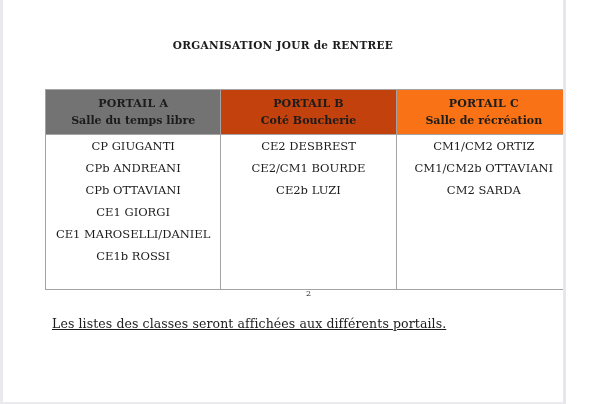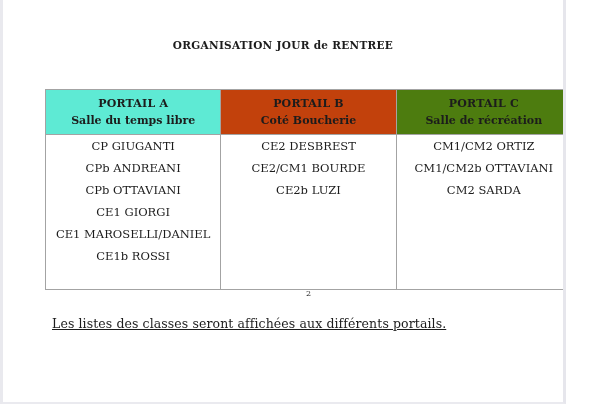--- a/index.html
+++ b/index.html
@@ -89,29 +89,29 @@
 </head>
 <body>
 
 <div class="page">
 
   <div class="doc-title">ORGANISATION JOUR de RENTREE</div>
 
   <table class="portal-table">
     <tbody>
       <tr>
-        <th class="hdr" style="background-color: #5eead4;">
+        <th class="hdr" style="background-color: #737373;">
           <div class="hdr-title">PORTAIL A</div>
           <div class="hdr-sub">Salle du temps libre</div>
         </th>
         <th class="hdr" style="background-color: #c2410c;">
           <div class="hdr-title">PORTAIL B</div>
           <div class="hdr-sub">Coté Boucherie</div>
         </th>
-        <th class="hdr" style="background-color: #4d7c0f;">
+        <th class="hdr" style="background-color: #f97316;">
           <div class="hdr-title">PORTAIL C</div>
           <div class="hdr-sub">Salle de récréation</div>
         </th>
       </tr>
       <tr>
         <td class="body-cell">
           <div class="entry">CP GIUGANTI</div>
           <div class="entry">CPb ANDREANI</div>
           <div class="entry">CPb OTTAVIANI</div>
           <div class="entry">CE1 GIORGI</div>

